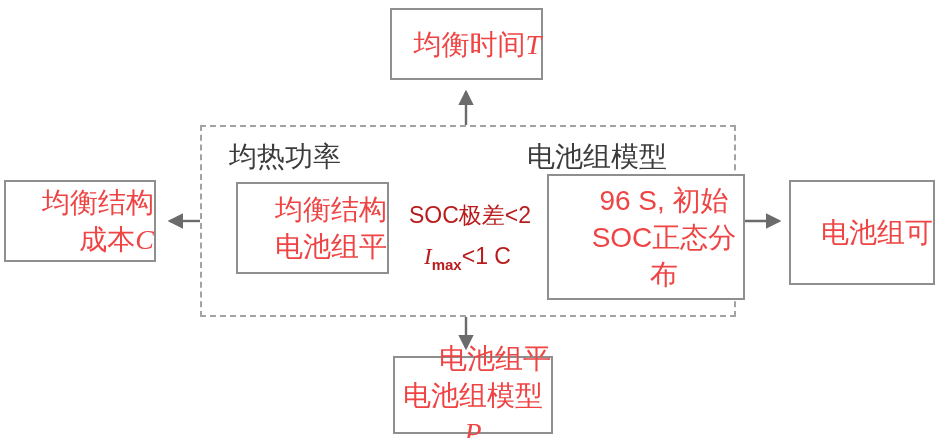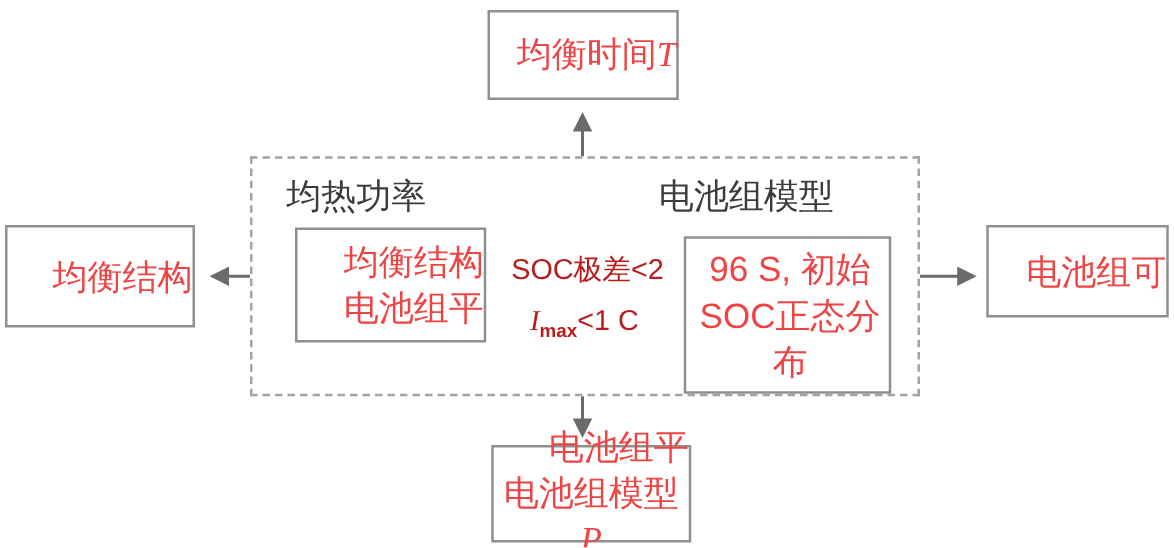--- a/index.html
+++ b/index.html
@@ -96,43 +96,44 @@
 
     <line x1="389" y1="232" x2="537" y2="232" stroke="#6b6b6b" stroke-width="2.4" marker-end="url(#ah)"></line>
   </svg>
 
   <div class="box" style="left:390px; top:8px; width:153px; height:72px;">
     <span><span>均衡时间</span><span class="var">T</span></span>
   </div>
 
   <div class="box" style="left:4px; top:180px; width:152px; height:82px;">
     <span class="line1">均衡结构</span>
+    <span class="line2"><span>成本</span><span class="var">C</span></span>
   </div>
 
-  <div class="box" style="left:789px; top:180px; width:146px; height:74px;">
+  <div class="box" style="left:789px; top:180px; width:146px; height:105px;">
     <span class="line1">电池组可</span>
   </div>
 
   <div class="box" style="left:393px; top:356px; width:160px; height:78px;">
     <span class="line1">电池组平</span>
     <span class="line2"><span>电池组模型</span><span class="var">P</span></span>
   </div>
 
   <div class="dashed" style="left:200px; top:125px; width:536px; height:192px;"></div>
 
   <div class="inner-title" style="left:229px; top:140px;">均热功率</div>
 
   <div class="box" style="left:236px; top:182px; width:153px; height:92px;">
     <span class="line1">均衡结构</span>
     <span class="line2">电池组平</span>
   </div>
 
   <div class="inner-title" style="left:527px; top:140px;">电池组模型</div>
 
-  <div class="box" style="left:547px; top:189px; width:166px; height:126px;">
+  <div class="box" style="left:547px; top:174px; width:198px; height:126px;">
     <span class="wrap-text">96 S, 初始SOC正态分布</span>
   </div>
 
   <div class="arrow-label" style="left:409px; top:202px;">SOC极差&lt;2</div>
 
   <div class="arrow-label" style="left:424px; top:243px;"><span class="var">I</span><sub>max</sub><span>&lt;1 C</span></div>
 
 </div>
 
 </body></html>

